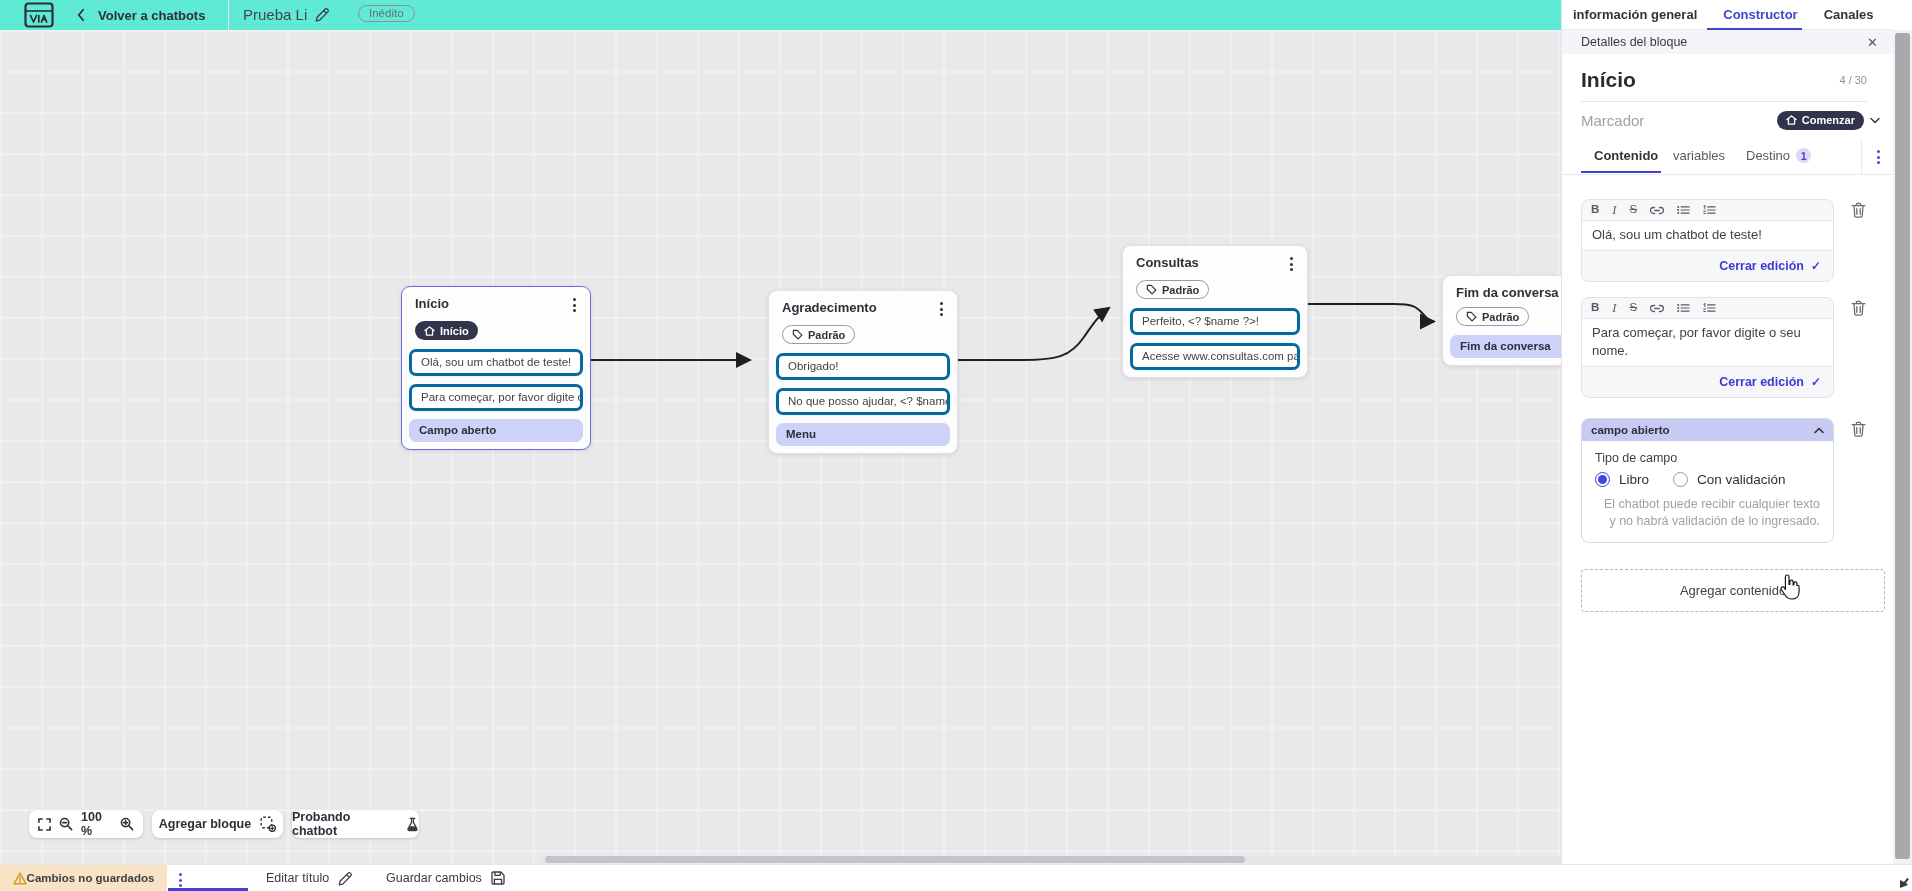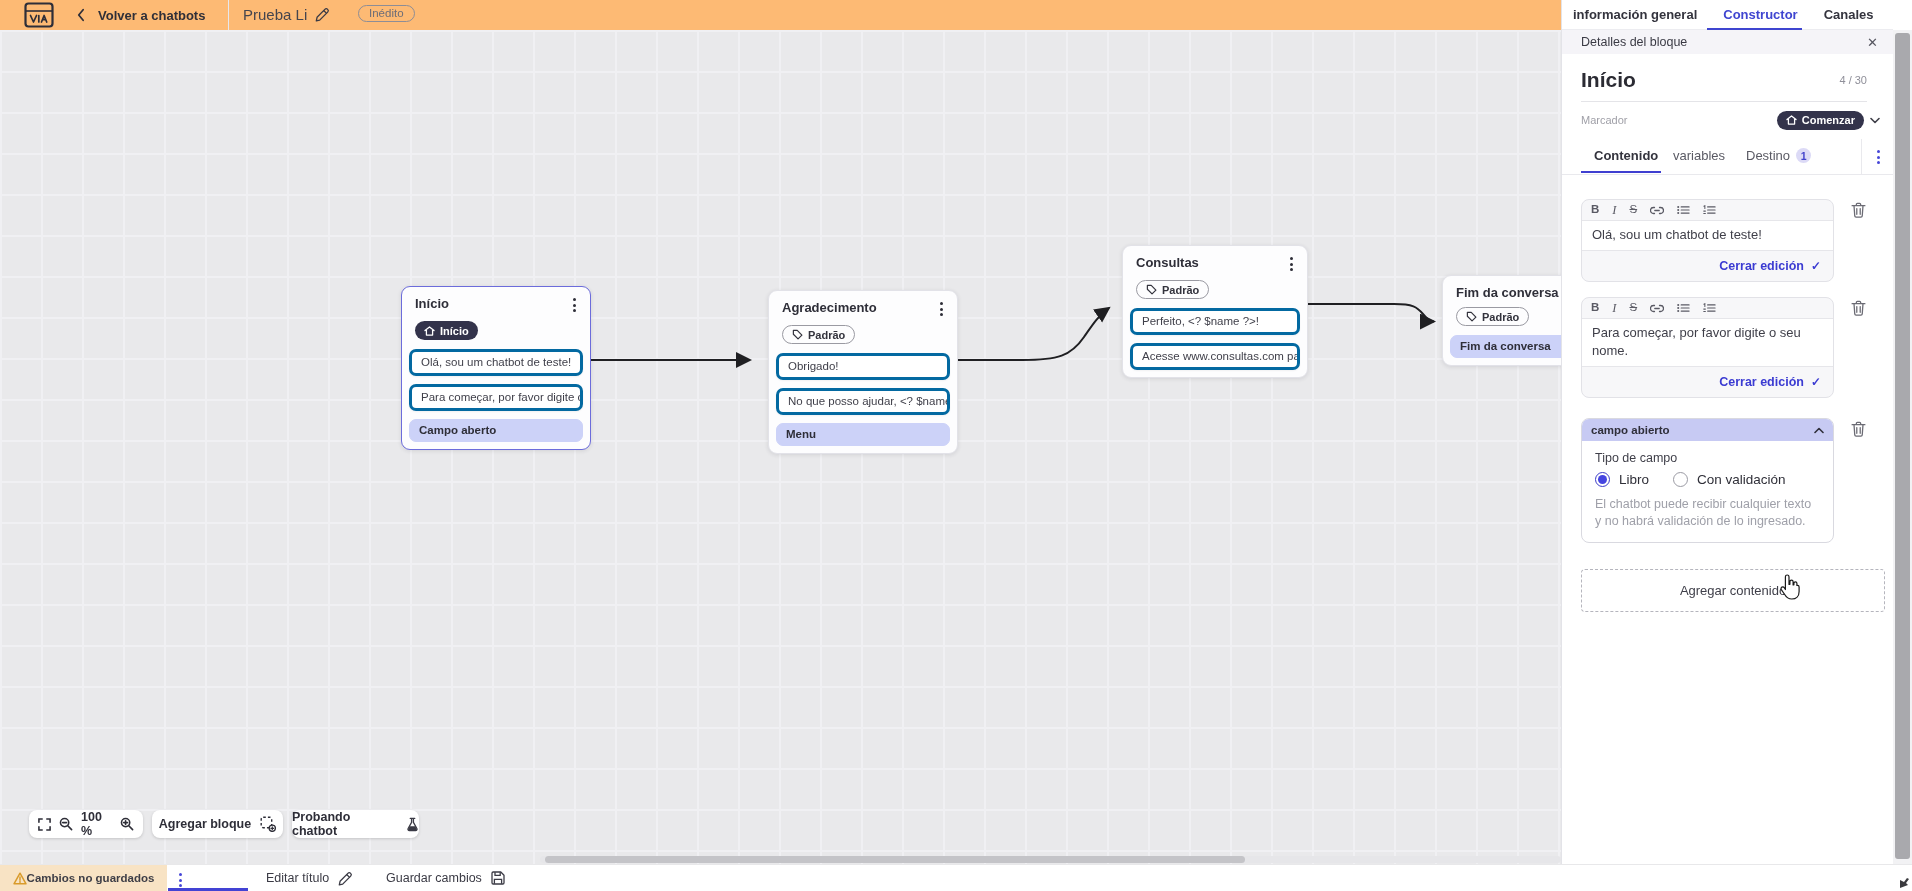--- a/index.html
+++ b/index.html
@@ -1,21 +1,21 @@
 <!DOCTYPE html>
 <html><head>
 <meta charset="utf-8">
 <style>
   * { margin:0; padding:0; box-sizing:border-box; }
   html,body { width:1912px; height:891px; overflow:hidden; background:#fff;
     font-family:"Liberation Sans", sans-serif; }
   .root { position:relative; width:1912px; height:891px; overflow:hidden; }
 
   
-  .topbar { position:absolute; left:0; top:0; width:1561px; height:30px; background:#fdba74; z-index:30; }
+  .topbar { position:absolute; left:0; top:0; width:1561px; height:30px; background:#5eead4; z-index:30; }
   .logo { position:absolute; left:24px; top:2px; }
   .back-btn { position:absolute; left:76px; top:0; height:30px; display:flex; align-items:center; gap:13px; cursor:pointer; }
   .back-label { font-size:13px; font-weight:bold; color:#2f2f38; }
   .tb-divider { position:absolute; left:228px; top:0; width:1px; height:30px; background:#e7e7ec; }
   .tb-title { position:absolute; left:243px; top:6px; font-size:15px; color:#45454e; }
   .tb-pencil { position:absolute; left:315px; top:7px; cursor:pointer; }
   .tb-badge { position:absolute; left:358px; top:5px; border:1px solid #8d8d96; border-radius:10px;
     padding:1px 10px 2px; font-size:11.5px; color:#6d6d77; }
 
   
@@ -85,21 +85,21 @@
   .app-tab-line { position:absolute; left:145px; top:28px; width:95px; height:2px; background:#3f45d0; }
   .panel-header { height:24px; background:#f5f4f8; display:flex; align-items:center;
     justify-content:space-between; padding:0 15px 0 19px; font-size:12.5px; color:#3a3a44; }
   .close-x { font-size:13px; color:#55555f; cursor:pointer; line-height:1; }
 
   .sec-heading { display:flex; justify-content:space-between; align-items:flex-start; padding:14px 26px 0 19px; }
   .block-name { font-size:21px; font-weight:600; color:#2b2b33; }
   .char-counter { font-size:11px; color:#8f8f99; margin-top:6px; }
   .panel hr { border:none; border-top:1px solid #e4e4e8; margin:9px 26px 0 19px; }
   .marker-row { margin-top:8px; padding:0 13px 0 19px; display:flex; justify-content:space-between; align-items:center; height:20px; }
-  .marker-label { font-size:11px; color:#a0a0a8; }
+  .marker-label { font-size:15px; color:#a0a0a8; }
   .marker-ctl { display:flex; align-items:center; gap:6px; cursor:pointer; }
 
   .content-tabs { position:relative; margin-top:9px; height:36px; border-bottom:1px solid #e9e9ed; }
   .ct { position:absolute; top:9px; font-size:13px; color:#5a5a64; cursor:pointer; }
   .ct.active { font-weight:bold; color:#33333d; }
   .ct-contenido { left:32px; }
   .ct-variables { left:111px; }
   .ct-destino { left:184px; display:flex; align-items:center; gap:6px; }
   .ct-badge { width:15px; height:15px; border-radius:50%; background:#dcdaf6; color:#4343cc;
     font-size:10.5px; font-weight:bold; display:flex; align-items:center; justify-content:center; }
@@ -130,21 +130,21 @@
   .field-title { font-size:11.5px; font-weight:bold; color:#2f2f3a; }
   .field-body { padding:10px 13px 12px; }
   .type-label { font-size:12.5px; color:#3f3f49; }
   .radio-row { margin-top:7px; display:flex; align-items:center; gap:10px; }
   .radio-opt { display:flex; align-items:center; gap:9px; margin-right:14px; cursor:pointer;justify-content:space-between; }
   .radio { width:15px; height:15px; border-radius:50%; border:1.5px solid #9b9ba4; background:#fff;
     display:flex; align-items:center; justify-content:center; }
   .radio.sel { border-color:#3c3cc8; }
   .radio.sel i { width:9px; height:9px; border-radius:50%; background:#4545e0; }
   .radio-label { font-size:13.5px; color:#2f2f38; }
-  .help-text { margin-top:9px; font-size:12.5px; color:#9fa0a9; line-height:17px; }
+  .help-text { margin-top:9px; font-size:12.5px; color:#9fa0a9; line-height:17px;text-align:right; }
 
   .add-content { margin-top:26px; width:304px; height:43px; border:1.5px dashed #b5b5bd; border-radius:4px;
     display:flex; align-items:center; justify-content:center; font-size:13px; color:#3f3f49;
     cursor:pointer; background:transparent; }
 
   .vscroll { position:absolute; left:1893px; top:30px; width:19px; height:834px; background:#f2f2f4; z-index:25; }
   .vscroll .vthumb { position:absolute; left:2px; top:3px; width:15px; height:826px; background:#a9a9ad; border-radius:3px; }
 
   .cursor { position:absolute; left:1778px; top:573px; z-index:40; }
   .corner-mark { position:absolute; left:1899px; top:877px; z-index:40; }

